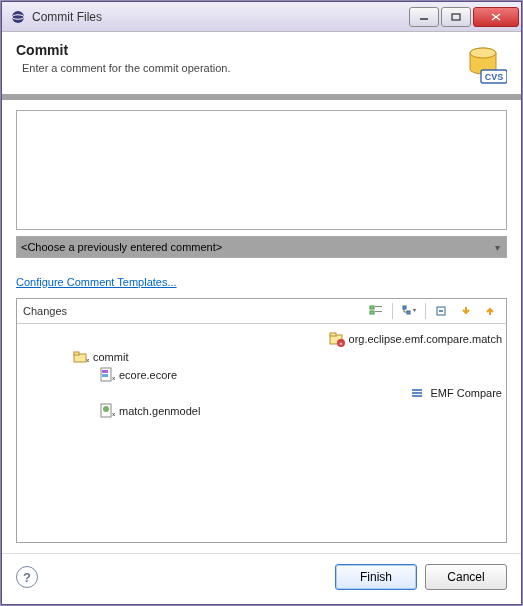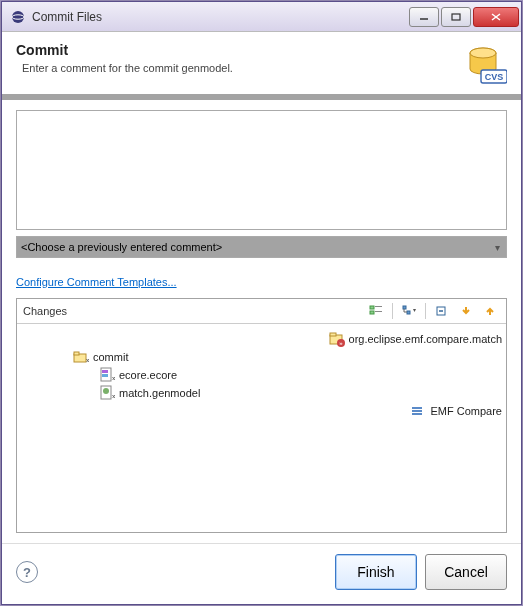--- a/index.html
+++ b/index.html
@@ -29,21 +29,21 @@
   .tbsep { width:1px; height:16px; background:#ccc; margin:0 2px; }
   .tree { flex: 1; padding: 6px 4px; font-size: 11px; color: #222; overflow:auto; }
   .tree-row { display: flex; align-items: center; height: 18px; cursor:pointer; }
   .ind1 { padding-left: 26px; justify-content: flex-end; }
   .ind2 { padding-left: 52px; }
   .ind3 { padding-left: 78px; }
   .tree-icon { width: 16px; height:16px; margin-right: 4px; display:inline-flex; align-items:center; justify-content:center; }
   .footer { padding: 10px 14px 14px; display: flex; align-items: center; border-top: 1px solid #ddd; }
   .help { width: 22px; height: 22px; border: 1.5px solid #7a8aa0; border-radius: 50%; display:flex; align-items:center; justify-content:center; color:#6a7a90; font-size:13px; cursor:pointer; font-weight:bold;}
   .spacer { flex: 1; }
-  .btn { min-width: 82px; height: 36px; border: 1px solid #888; border-radius: 3px; background: linear-gradient(#fefefe,#e6e6e6); font-size: 14px; cursor: pointer; margin-left: 8px; }
+  .btn { min-width: 82px; height: 26px; border: 1px solid #888; border-radius: 3px; background: linear-gradient(#fefefe,#e6e6e6); font-size: 12px; cursor: pointer; margin-left: 8px; }
   .btn.primary { border: 1px solid #3a78c8; box-shadow: 0 0 0 1px #aecff5 inset; background: linear-gradient(#f8fbff,#dceaff); }
 </style>
 </head>
 <body>
 
 <div class="window">
 
   <div class="titlebar">
     <span class="title-icon">
       <svg viewBox="0 0 16 16">
@@ -68,21 +68,21 @@
             <line x1="1" y1="1" x2="9" y2="7" stroke="#fff" stroke-width="1.5"></line>
             <line x1="9" y1="1" x2="1" y2="7" stroke="#fff" stroke-width="1.5"></line>
           </svg>
         </div>
     </div>
   </div>
 
   <div class="header">
     <div class="header-text">
       <div class="header-title">Commit</div>
-      <div class="header-sub">Enter a comment for the commit genmodel.</div>
+      <div class="header-sub">Enter a comment for the commit operation.</div>
     </div>
     <svg class="header-icon" viewBox="0 0 42 42">
       <ellipse cx="18" cy="11" rx="13" ry="5" fill="#f6c84a" stroke="#c09020" stroke-width="1"></ellipse>
       <path d="M5 11 v16 a13 5 0 0 0 26 0 V11" fill="#f6c84a" stroke="#c09020" stroke-width="1"></path>
       <ellipse cx="18" cy="11" rx="13" ry="5" fill="#ffe08a" stroke="#c09020" stroke-width="1"></ellipse>
       <rect x="16" y="28" width="26" height="13" rx="2" fill="#fff" stroke="#3a66b0" stroke-width="1.4"></rect>
       <text x="29" y="38" font-size="9" font-weight="bold" fill="#3a66b0" text-anchor="middle" font-family="Arial">CVS</text>
     </svg>
   </div>
 
@@ -162,39 +162,39 @@
           <span class="tree-icon">
               <svg width="16" height="16">
                 <rect x="2" y="1" width="10" height="13" fill="#fff" stroke="#888"></rect>
                 <rect x="3" y="3" width="6" height="3" fill="#a6d"></rect>
                 <rect x="3" y="7" width="6" height="3" fill="#6ad"></rect>
                 <text x="13" y="14" font-size="7" fill="#333">»</text>
               </svg>
             </span>
           <span>ecore.ecore</span>
         </div>
+        <div class="tree-row ind1">
+          <span class="tree-icon">
+              <svg width="16" height="16">
+                <rect x="2" y="4" width="10" height="2" fill="#5a8ac8"></rect>
+                <rect x="2" y="7" width="10" height="2" fill="#5a8ac8"></rect>
+                <rect x="2" y="10" width="10" height="2" fill="#5a8ac8"></rect>
+              </svg>
+            </span>
+          <span>EMF Compare</span>
+        </div>
         <div class="tree-row ind3">
           <span class="tree-icon">
               <svg width="16" height="16">
                 <rect x="2" y="1" width="10" height="13" fill="#fff" stroke="#888"></rect>
                 <circle cx="7" cy="6" r="3" fill="#7ab06a"></circle>
                 <text x="13" y="14" font-size="7" fill="#333">»</text>
               </svg>
             </span>
           <span>match.genmodel</span>
-        </div>
-        <div class="tree-row ind1">
-          <span class="tree-icon">
-              <svg width="16" height="16">
-                <rect x="2" y="4" width="10" height="2" fill="#5a8ac8"></rect>
-                <rect x="2" y="7" width="10" height="2" fill="#5a8ac8"></rect>
-                <rect x="2" y="10" width="10" height="2" fill="#5a8ac8"></rect>
-              </svg>
-            </span>
-          <span>EMF Compare</span>
         </div>
       </div>
     </div>
   </div>
 
   <div class="footer">
     <div class="help">?</div>
     <div class="spacer"></div>
     <button class="btn primary">Finish</button>
     <button class="btn">Cancel</button>

